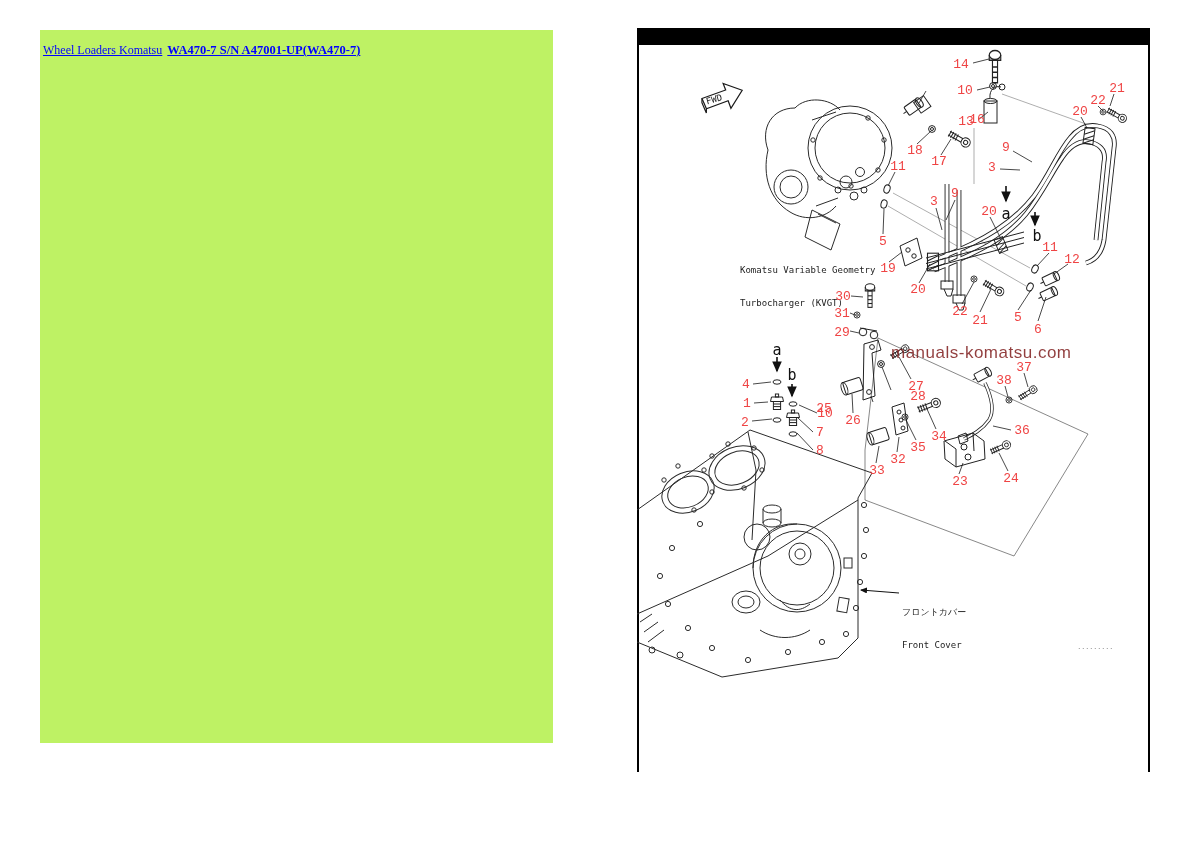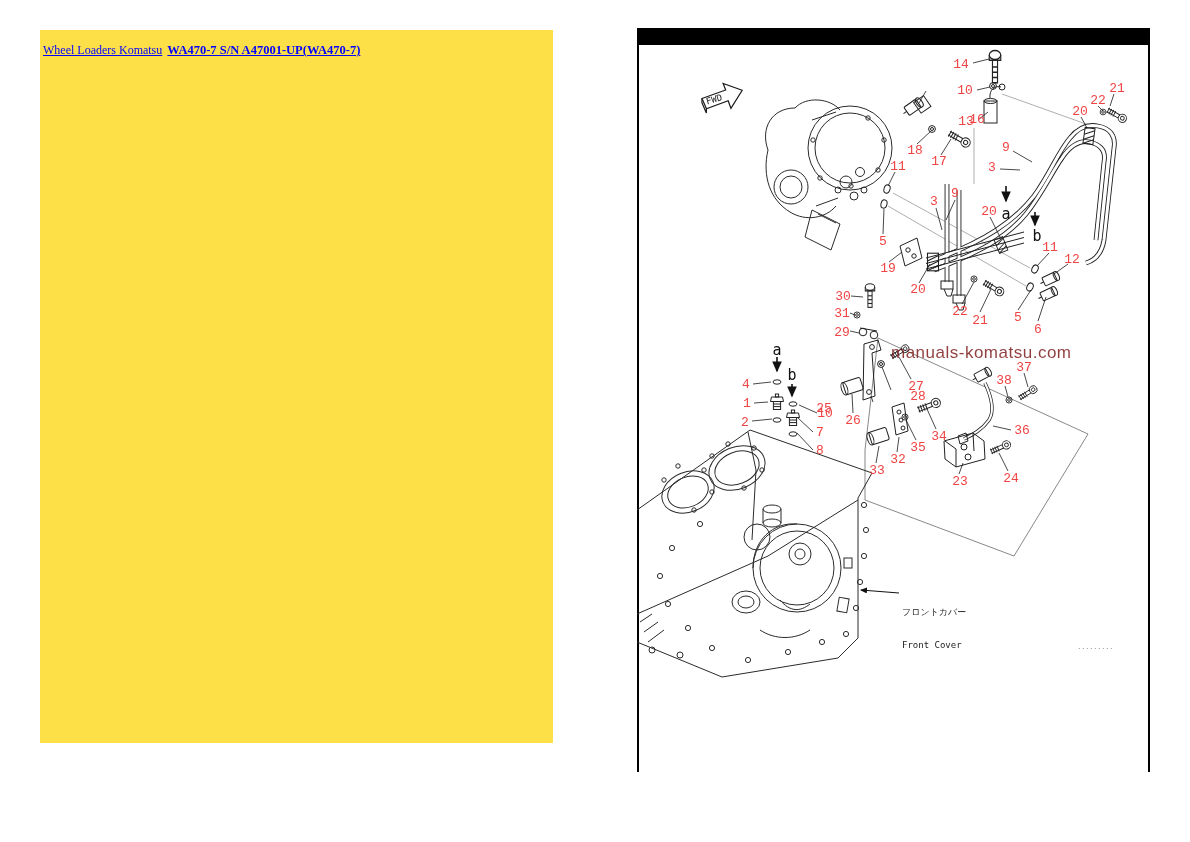--- a/index.html
+++ b/index.html
@@ -1,19 +1,19 @@
 <!DOCTYPE html>
 <html><head>
 <meta charset="utf-8">
 <style>
   html,body{margin:0;padding:0;background:#fff;}
   .page{position:relative;width:1190px;height:842px;background:#fff;overflow:hidden;
         font-family:"Liberation Sans",sans-serif;}
   
-  .left-panel{position:absolute;left:40px;top:30px;width:513px;height:713px;background:#fde047;}
+  .left-panel{position:absolute;left:40px;top:30px;width:513px;height:713px;background:#bef264;}
   .link-row{position:absolute;left:3px;top:13px;white-space:nowrap;
             font-family:"Liberation Serif",serif;font-size:12px;}
   .link-row a{color:#0000ff;text-decoration:underline;}
   .link-row a.model{font-weight:bold;font-size:12.5px;margin-left:5px;}
   
   .right-panel{position:absolute;left:637px;top:28px;width:509px;height:744px;background:#fff;
                border-left:2px solid #000;border-right:2px solid #000;}
   .right-panel .topbar{position:absolute;left:-2px;top:0;width:513px;height:17px;background:#000;}
   svg.draw{position:absolute;left:0;top:0;width:1190px;height:842px;pointer-events:none;}
   .caption{position:absolute;font-family:"DejaVu Sans Mono",monospace;color:#1c1c1c;
@@ -362,20 +362,24 @@
       <line x1="1011" y1="430" x2="993" y2="426"></line>
         <line x1="936" y1="429" x2="927" y2="409"></line>
       <line x1="916" y1="440" x2="906" y2="420"></line>
         <line x1="897" y1="452" x2="899" y2="437"></line>
       <line x1="876" y1="463" x2="879" y2="446"></line>
         <line x1="959" y1="474" x2="963" y2="463"></line>
       <line x1="1008" y1="471" x2="999" y2="453"></line>
     </g>
   </svg>
 
+  <div class="caption" style="left:740px;top:243px;">
+    <div>Komatsu Variable Geometry</div>
+    <div>Turbocharger (KVGT)</div>
+  </div>
 
   <div class="watermark">manuals-komatsu.com</div>
 
   <div class="caption" style="left:902px;top:585px;">
     <div>フロントカバー</div>
     <div>Front Cover</div>
   </div>
 
   <div class="dots">.........</div>
 

